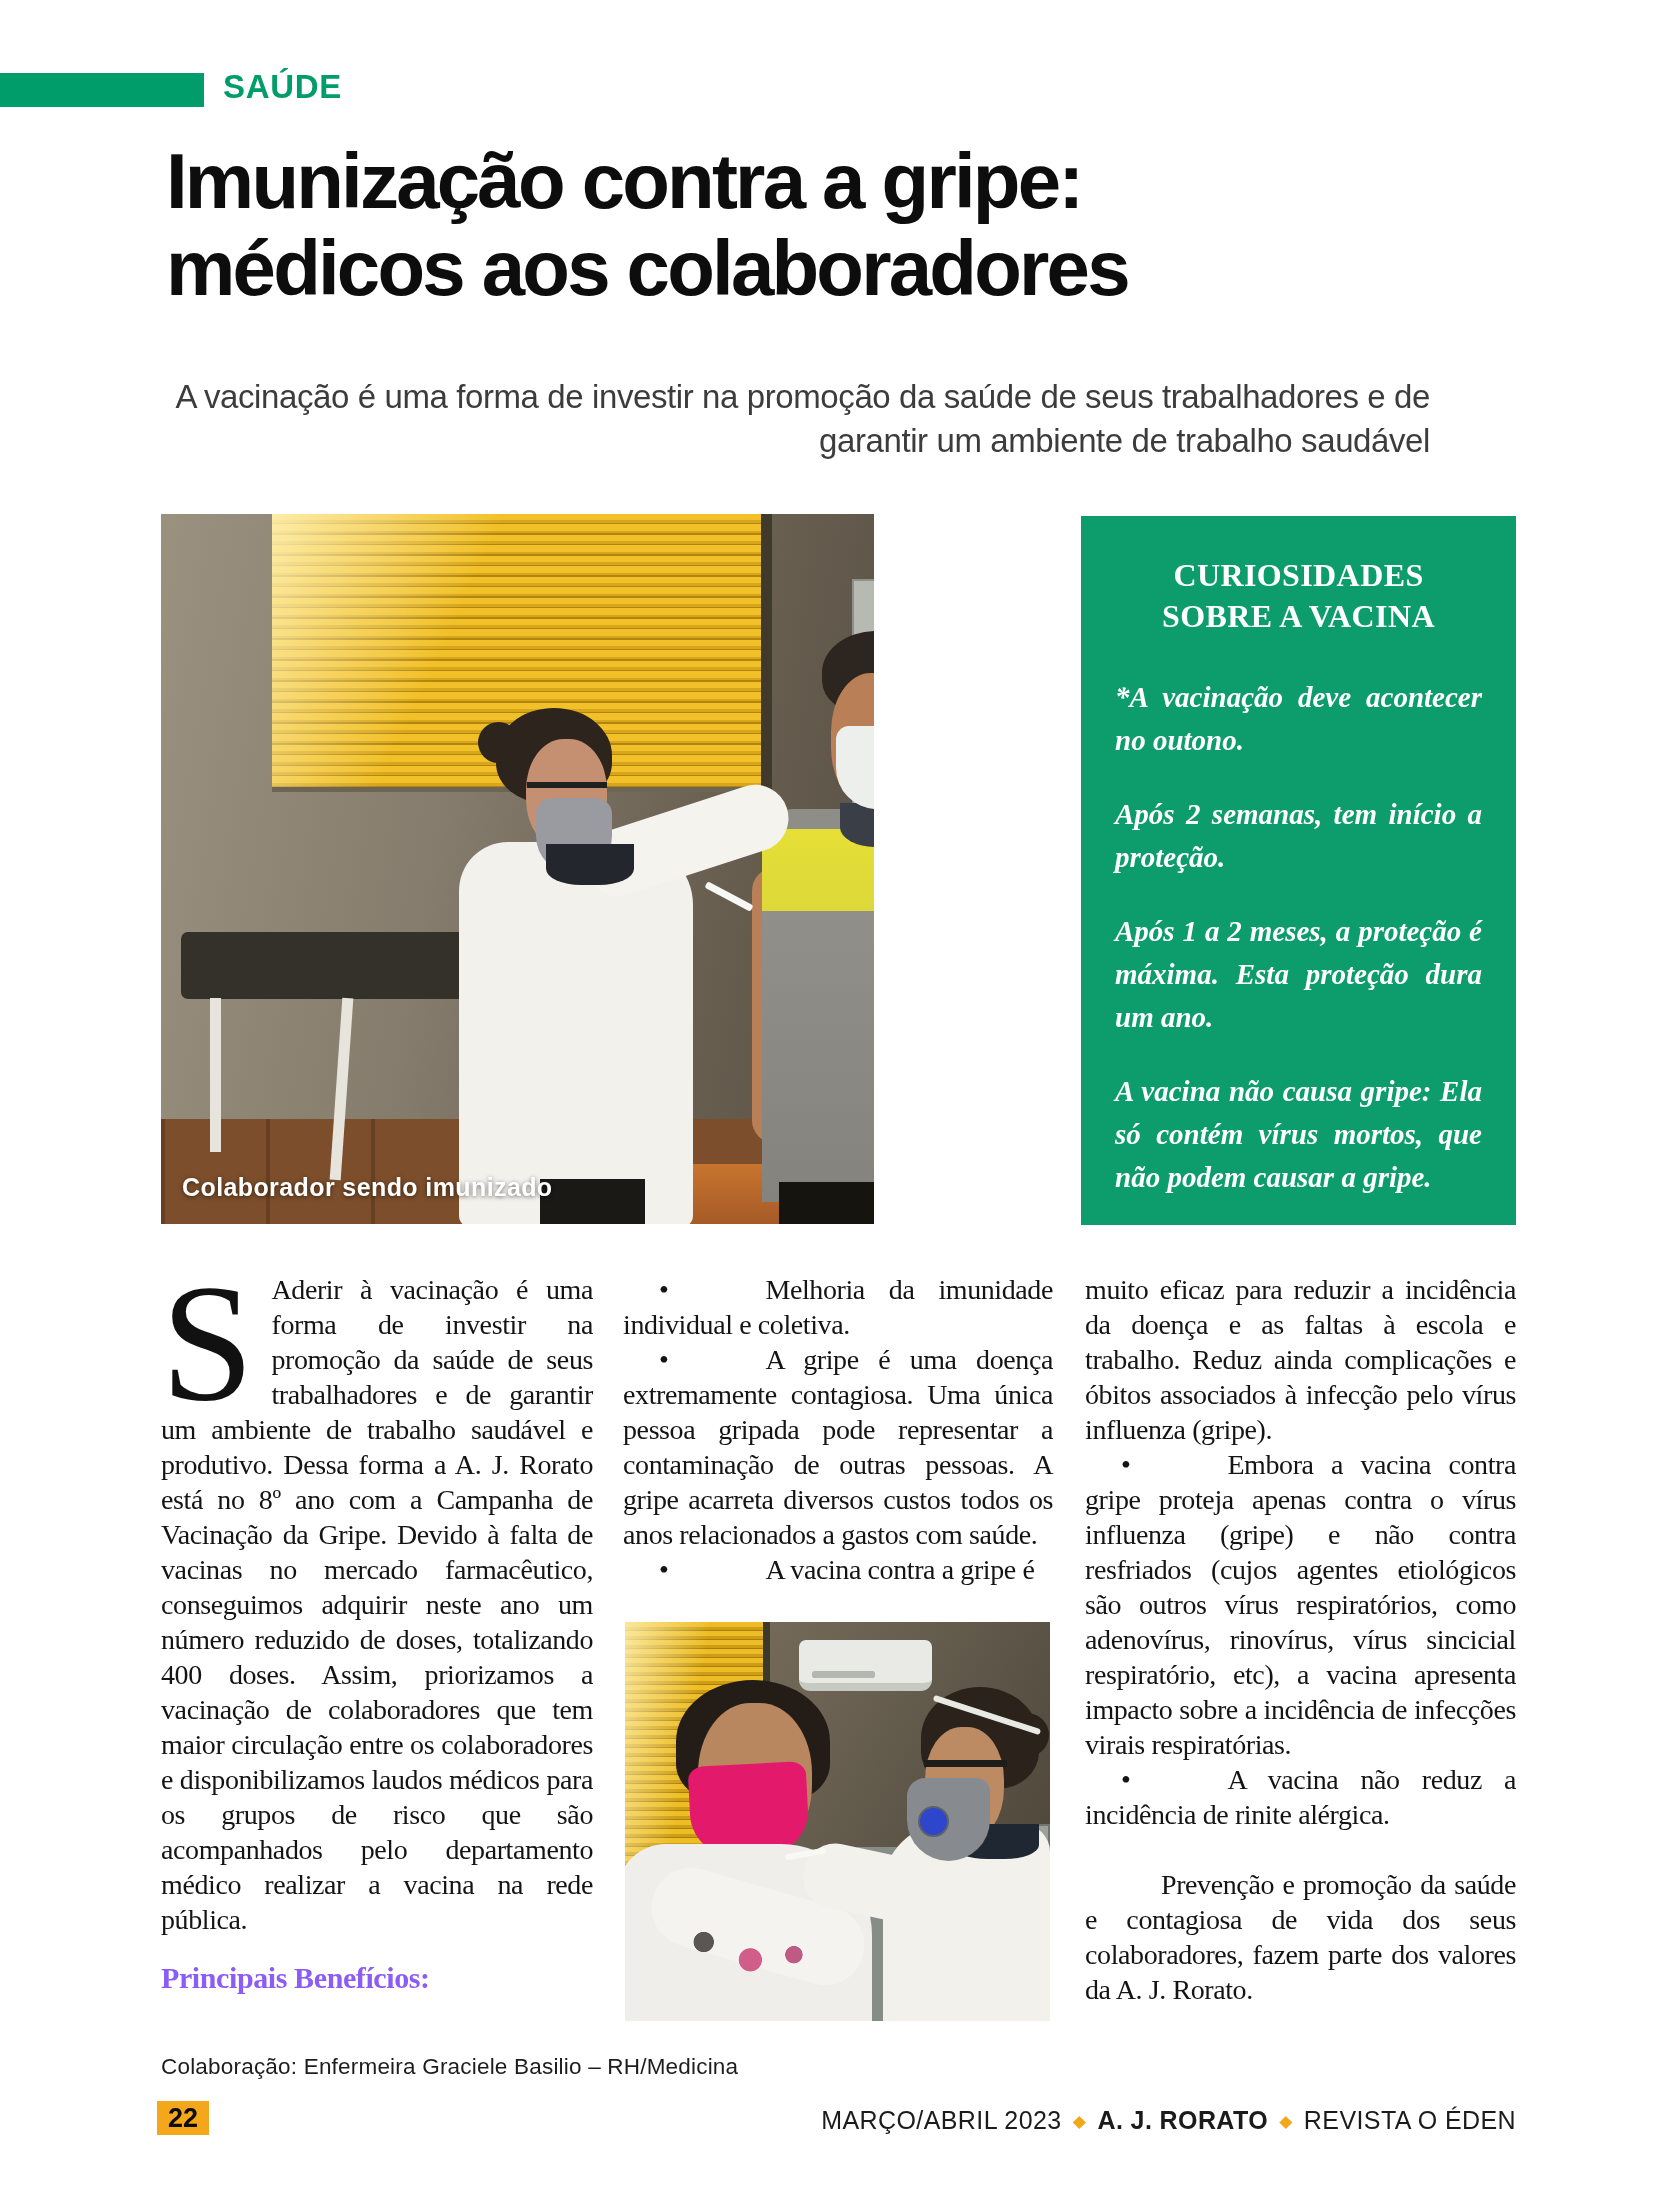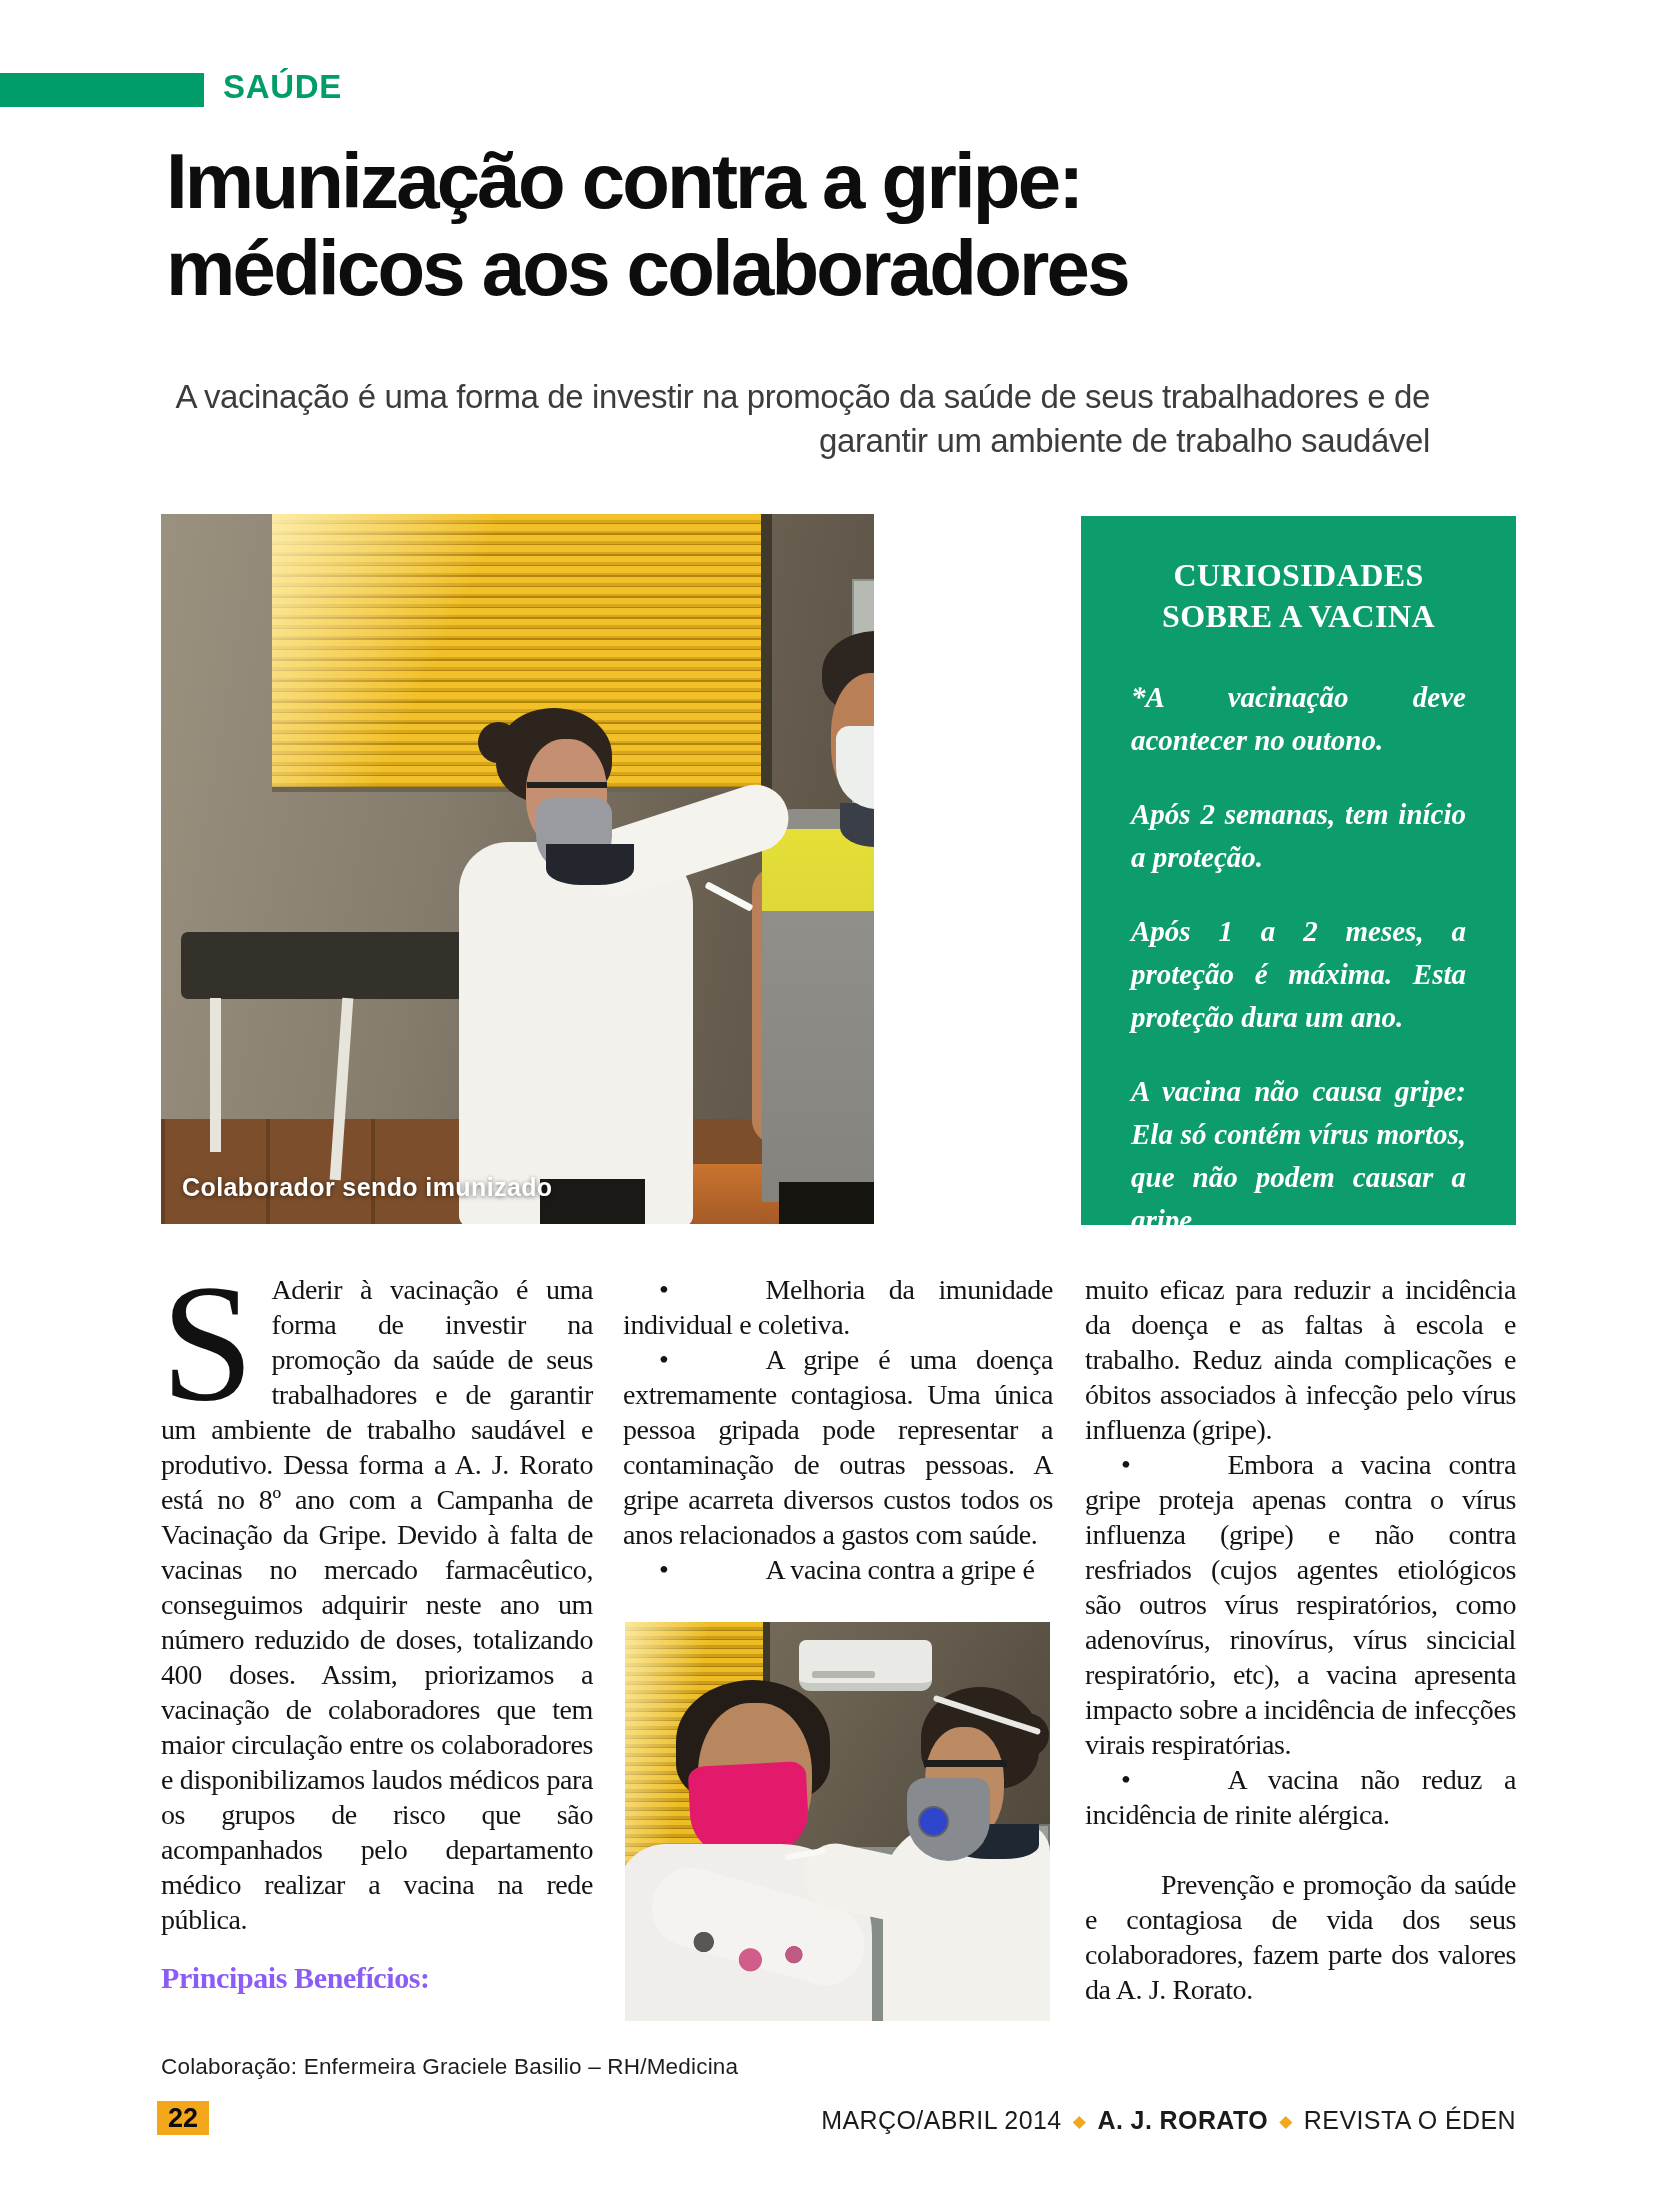--- a/index.html
+++ b/index.html
@@ -83,21 +83,21 @@
   .p1-m-mask { position:absolute; left:675px; top:212px; width:81px; height:83px; background:#edefec; border-radius:16% 16% 50% 50%; }
   .p1-m-arm { position:absolute; left:591px; top:354px; width:45px; height:275px; background:#b97f57; border-radius:22.5px; }
   .p1-m-pants { position:absolute; left:618px; top:668px; width:205px; height:42px; background:#16140f; }
   .p1-caption {
     position:absolute; left:21px; bottom:22.5px; color:#ffffff; font-weight:bold;
     font-size:25px; text-shadow:0 1.4px 4.2px rgba(0,0,0,.55); letter-spacing:0.4px;
   }
   
   .greenbox {
     position:absolute; left:1081px; top:516px; width:435px; height:709px;
-    background:#0d9c6c; color:#ffffff; padding:39px 50px;
+    background:#0d9c6c; color:#ffffff; padding:39px 34px;
     font-family:"Liberation Serif", serif;
   }
   .gb-title {
     font-size:32px; line-height:41px; font-weight:bold; text-align:center;
     letter-spacing:0.4px; margin-bottom:39px;
   }
   .gb-item {
     font-size:29px; line-height:43px; font-weight:bold; font-style:italic;
     text-align:justify; margin-bottom:31px;
   }
@@ -296,17 +296,17 @@
     <div class="p2-n-glasses"></div>
     <div class="p2-n-collar"></div>
     <div class="p2-n-mask"></div>
     <div class="p2-n-valve"></div>
     <div class="p2-syringe"></div>
   </div>
 
   <div class="credits">Colaboração: Enfermeira Graciele Basilio – RH/Medicina</div>
   <div class="pagenum">22</div>
   <div class="footerline">
-    <span>MARÇO/ABRIL 2014</span><span class="diamond">◆</span><span class="brand">A. J. RORATO</span><span class="diamond">◆</span><span>REVISTA O ÉDEN</span>
+    <span>MARÇO/ABRIL 2023</span><span class="diamond">◆</span><span class="brand">A. J. RORATO</span><span class="diamond">◆</span><span>REVISTA O ÉDEN</span>
   </div>
 
 </div>
 
 
 </body></html>

